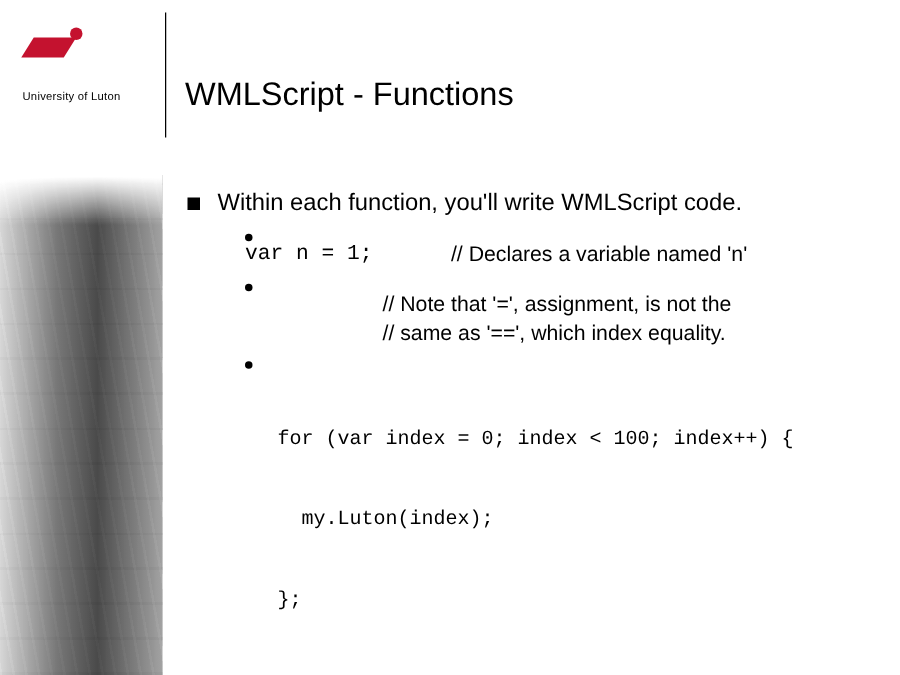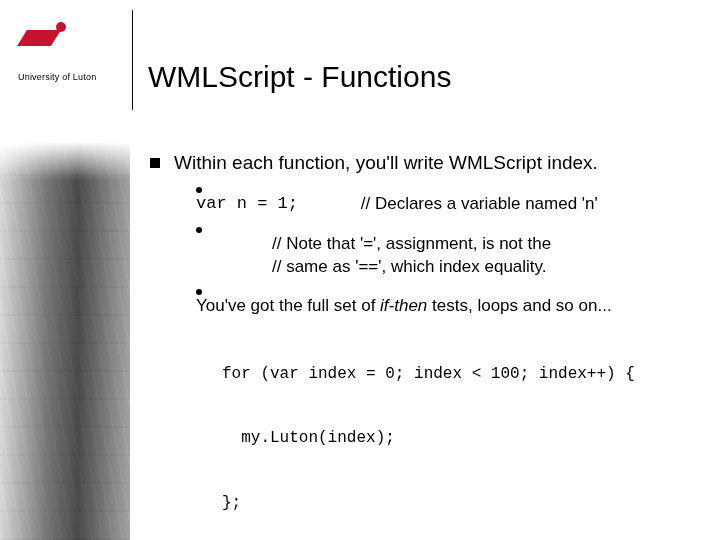--- a/index.html
+++ b/index.html
@@ -71,21 +71,21 @@
     top: 18px;
   }
   .title-rule {
     position: absolute;
     left: 132px;
     top: 10px;
     height: 100px;
     border-left: 1px solid #000;
   }
   .title-text {
-    font-size: 30px;
+    font-size: 26px;
     font-weight: normal;
     padding: 42px 0 0 16px;
   }
   
   .content {
     position: absolute;
     left: 150px;
     top: 150px;
     width: 540px;
     font-size: 19px;
@@ -129,21 +129,21 @@
   .codecol {
     display:inline-block;
     width: 160px;
     vertical-align: top;
   }
   .cmt {
     display:inline-block;
     vertical-align: top;
   }
   .cmtblock {
-    margin-left: 76px;
+    margin-left: 110px;
   }
   .forblock {
     margin-left: 26px;
     margin-top: 2px;
     font-family: "Courier New", Courier, monospace;
     font-size: 16px;
     white-space: pre;
   }
   .ital { font-style: italic; }
 </style>
@@ -162,21 +162,21 @@
 
 <div class="title-rule"></div>
 <div class="title-block">
   <div class="title-text">WMLScript - Functions</div>
 </div>
 
 <div class="content">
 
   <div class="b1">
     <span class="sq"></span>
-    <span>Within each function, you'll write WMLScript index.</span>
+    <span>Within each function, you'll write WMLScript code.</span>
   </div>
 
   <div class="sub">
 
     <div class="row">
       <span class="dot"></span>
       <span>
         <span class="code codecol">var n = 1;</span>
         <span class="cmt">// Declares a variable named 'n'</span>
       </span>
@@ -185,23 +185,20 @@
     <div class="row">
       <span class="dot"></span>
     </div>
 
 
     <div class="cmtblock">// Note that '=', assignment, is not the</div>
     <div class="cmtblock">// same as '==', which index equality.</div>
 
     <div class="row">
       <span class="dot"></span>
-      <span>
-        <span>You've got the full set of </span><span class="ital">if-then</span><span> tests, loops and so on...</span>
-      </span>
     </div>
 
     <div class="forblock">
       <div>for (var index = 0; index &lt; 100; index++) {</div>
       <div>  my.Luton(index);</div>
       <div>};</div>
     </div>
 
   </div>
 </div>

